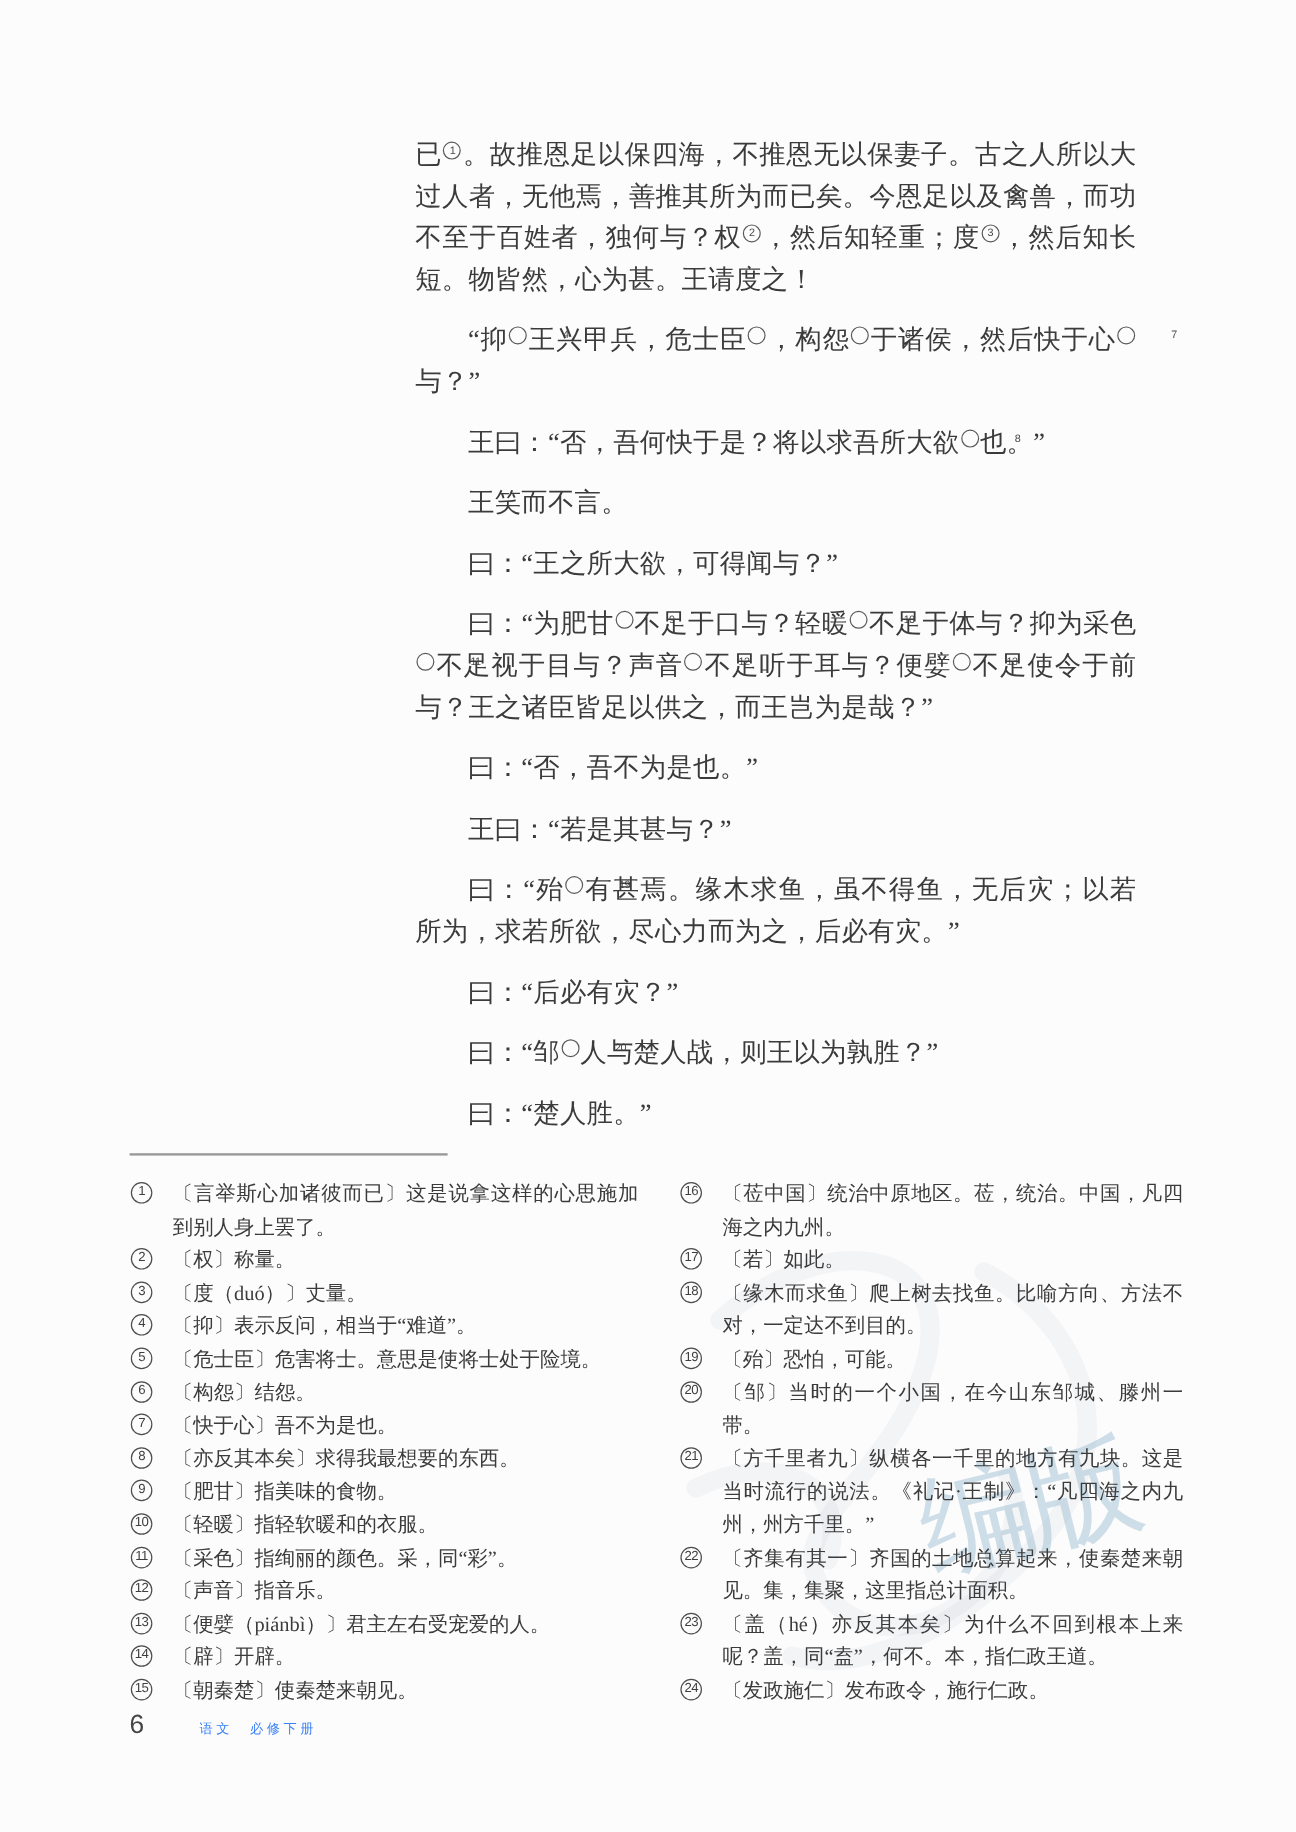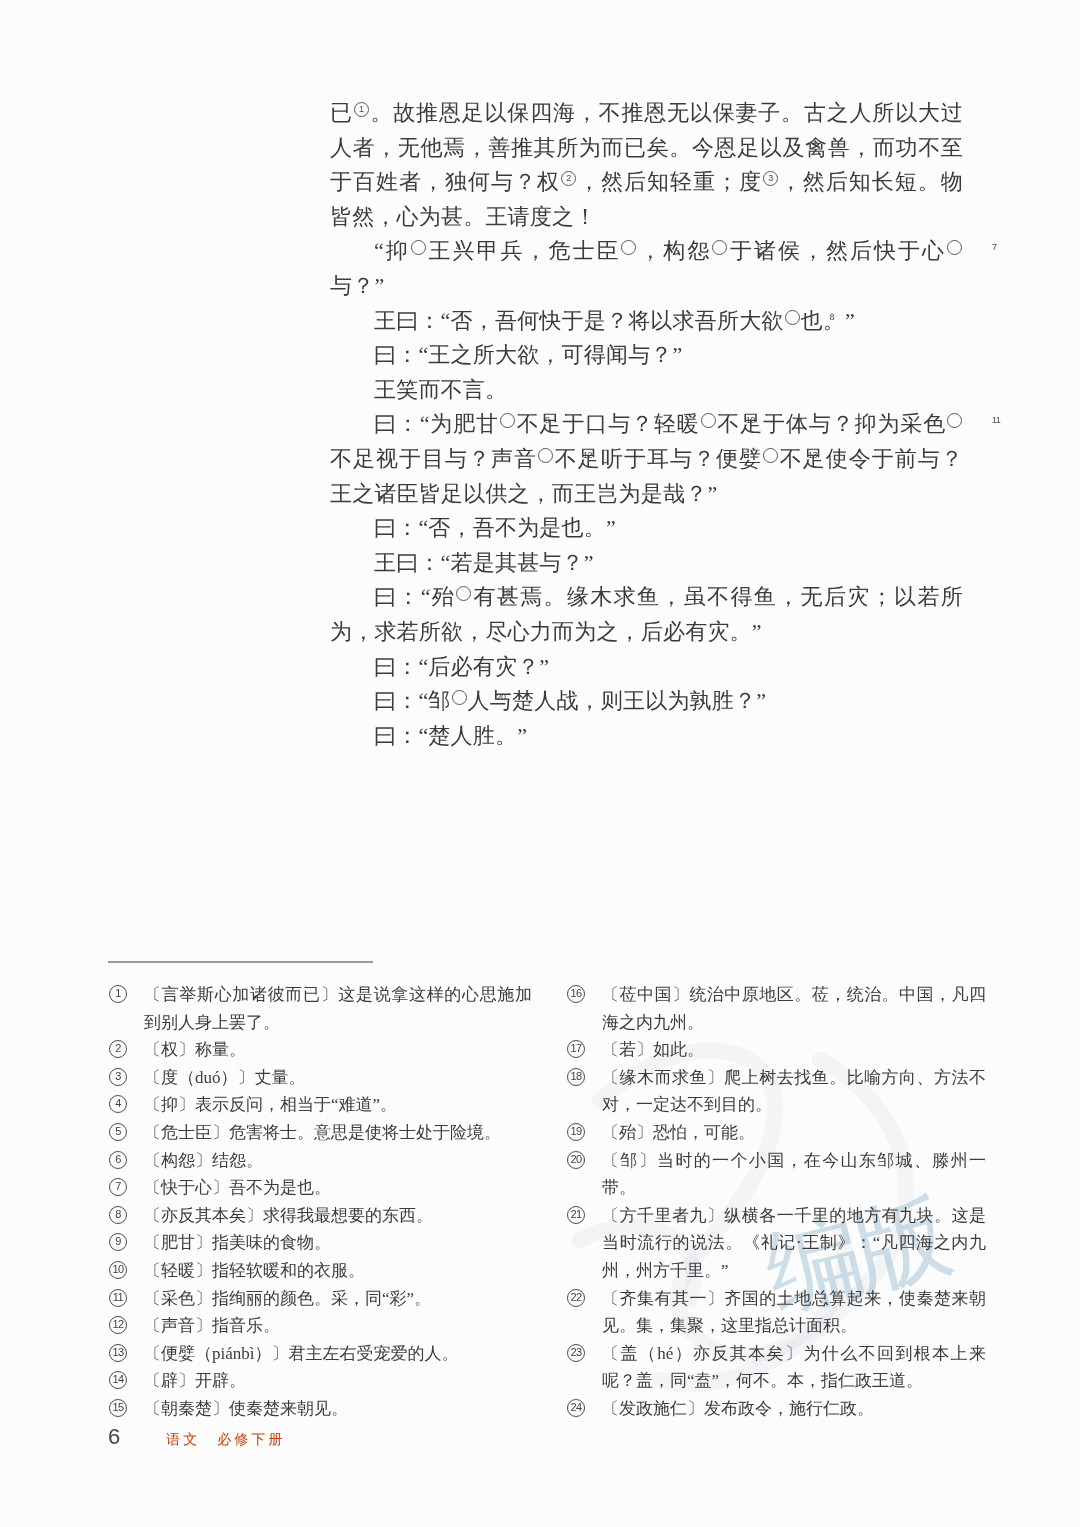--- a/index.html
+++ b/index.html
@@ -7,21 +7,21 @@
     position:relative; width:1080px; height:1527px; margin:0 auto;
     background:#fcfcfc; overflow:hidden;
     font-family:"Liberation Serif","DejaVu Serif",serif; color:#3b3b3b;
   }
   
   .main-text {
     position:absolute; left:330px; top:96px; width:633px; z-index:2;
     font-size:22px; line-height:34.6px; text-align:justify;
     letter-spacing:0.2px;
   }
-  .main-text p { margin:0; }
+  .main-text p { margin:16px; }
   .main-text p.indent { text-indent:2em; }
   
   .fn-ref {
     display:inline-block; box-sizing:border-box;
     width:15px; height:15px; border:1px solid #5a5a5a; border-radius:50%;
     font:9px/13px "Liberation Sans",sans-serif; text-align:center;
     vertical-align:8px; margin:0 1px; letter-spacing:-0.5px; color:#4a4a4a;
   }
   
   .fn-divider {
@@ -45,21 +45,21 @@
   }
   
   .page-footer {
     position:absolute; left:108px; top:1424px; z-index:2;
     display:flex; align-items:baseline;
   }
   .page-number {
     font-family:"Liberation Sans","DejaVu Sans",sans-serif;
     font-size:22px; color:#454545;
   }
-  .book-title { margin-left:46px; font-size:14px; color:#c2410c; letter-spacing:3px; }
+  .book-title { margin-left:46px; font-size:11px; color:#3b82f6; letter-spacing:3px; }
   
   .watermark-blue {
     position:absolute; left:766px; top:1192px; z-index:1;
     font-size:96px; color:#a9c6d8; opacity:0.55;
     transform:rotate(-14deg); letter-spacing:-6px;
     pointer-events:none; white-space:nowrap;
   }
   .watermark-strokes {
     position:absolute; left:540px; top:980px; z-index:0; pointer-events:none;
   }
@@ -77,22 +77,22 @@
     </g>
   </svg>
 
   <div class="watermark-blue">编版</div>
 
   <main class="main-text">
     <div id="paragraphs">
         <p>已<sup class="fn-ref">1</sup>。故推恩足以保四海，不推恩无以保妻子。古之人所以大过人者，无他焉，善推其所为而已矣。今恩足以及禽兽，而功不至于百姓者，独何与？权<sup class="fn-ref">2</sup>，然后知轻重；度<sup class="fn-ref">3</sup>，然后知长短。物皆然，心为甚。王请度之！</p>
         <p class="indent">“抑<sup class="fn-ref">4</sup>王兴甲兵，危士臣<sup class="fn-ref">5</sup>，构怨<sup class="fn-ref">6</sup>于诸侯，然后快于心<sup class="fn-ref">7</sup>与？”</p>
         <p class="indent">王曰：“否，吾何快于是？将以求吾所大欲<sup class="fn-ref">8</sup>也。”</p>
+        <p class="indent">王笑而不言。</p>
         <p class="indent">曰：“王之所大欲，可得闻与？”</p>
-        <p class="indent">王笑而不言。</p>
         <p class="indent">曰：“为肥甘<sup class="fn-ref">9</sup>不足于口与？轻暖<sup class="fn-ref">10</sup>不足于体与？抑为采色<sup class="fn-ref">11</sup>不足视于目与？声音<sup class="fn-ref">12</sup>不足听于耳与？便嬖<sup class="fn-ref">13</sup>不足使令于前与？王之诸臣皆足以供之，而王岂为是哉？”</p>
         <p class="indent">曰：“否，吾不为是也。”</p>
         <p class="indent">王曰：“若是其甚与？”</p>
         <p class="indent">曰：“殆<sup class="fn-ref">19</sup>有甚焉。缘木求鱼，虽不得鱼，无后灾；以若所为，求若所欲，尽心力而为之，后必有灾。”</p>
         <p class="indent">曰：“后必有灾？”</p>
         <p class="indent">曰：“邹<sup class="fn-ref">20</sup>人与楚人战，则王以为孰胜？”</p>
         <p class="indent">曰：“楚人胜。”</p>
       </div>
   </main>
 

